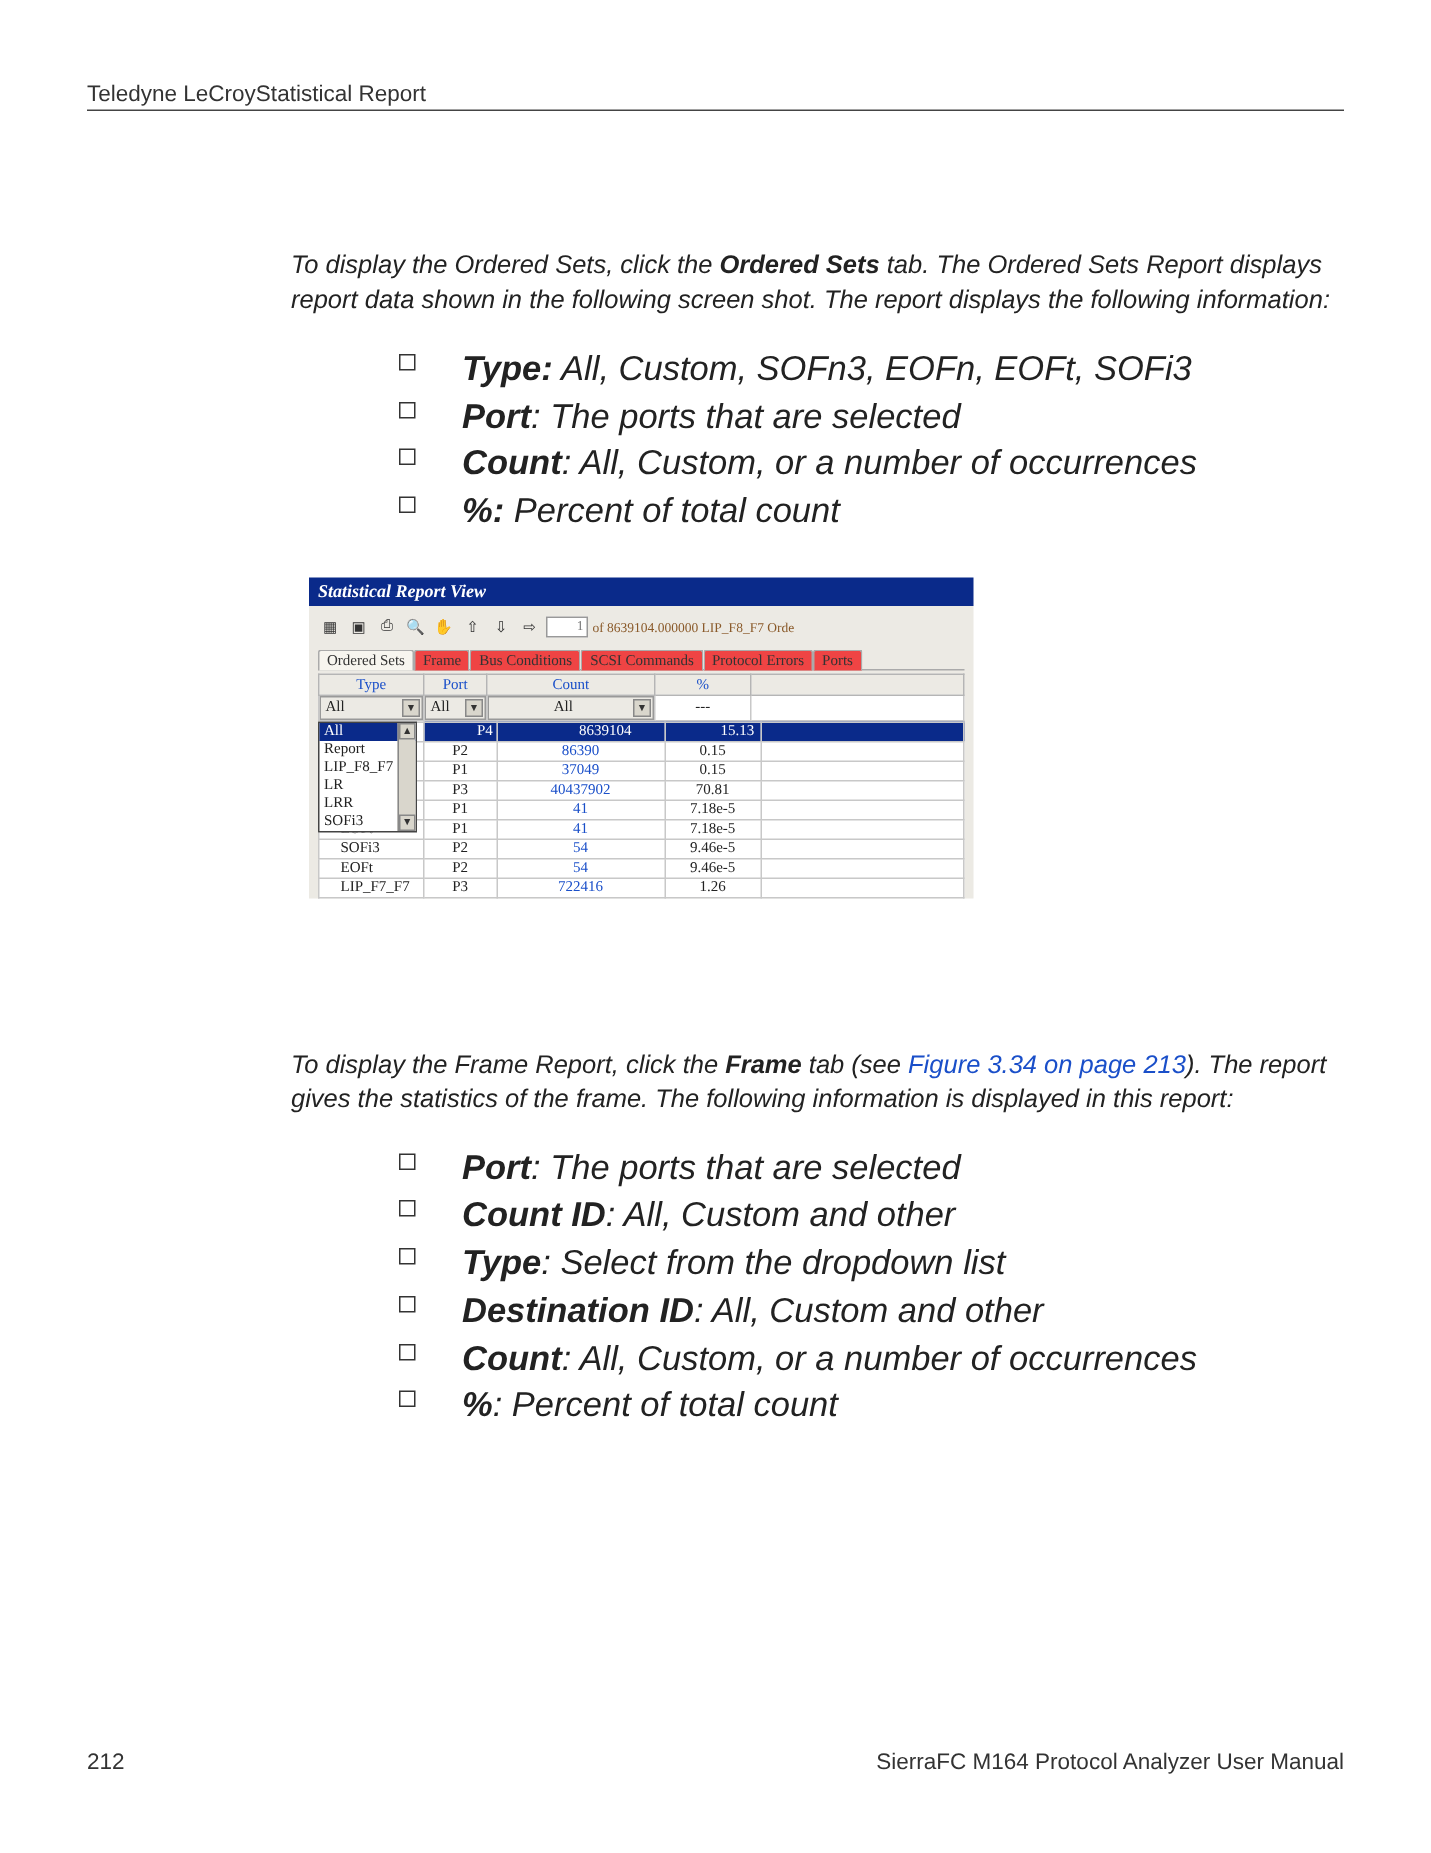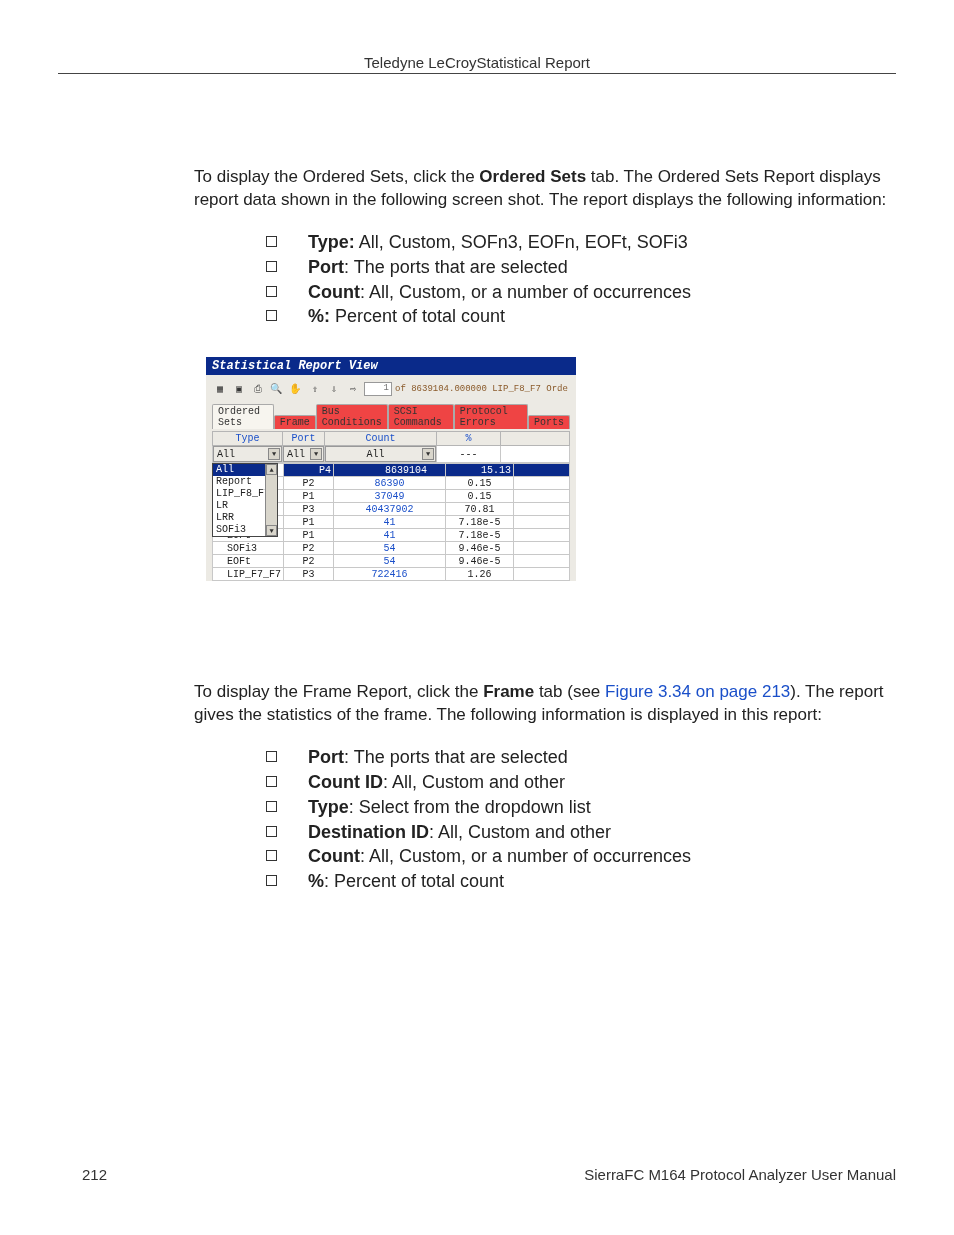--- a/index.html
+++ b/index.html
@@ -1,33 +1,33 @@
 <!DOCTYPE html>
 <html><head>
 <meta charset="utf-8">
 <style>
   * { box-sizing: border-box; margin: 0; padding: 0; }
   html, body { width: 954px; height: 1235px; background: #fff; font-family: "Segoe UI", Arial, sans-serif; color: #222; }
   .page { width: 954px; height: 1235px; position: relative; padding: 54px 58px 40px 58px; }
   .divider { border-top: 1px solid #444; margin-top: 2px; }
-  .hdr { display: flex; justify-content: center; font-size: 15px; color: #333; }
-  .body-text { font-size: 17px; line-height: 1.35; margin-top: 6px; }
+  .hdr { display: flex; justify-content: flex-start; font-size: 15px; color: #333; }
+  .body-text { font-size: 17px; line-height: 1.35; margin-top: 6px; font-style: italic; }
   .paragraph { margin-top: 92px; padding: 0 4px 0 136px; }
   .paragraph2 { margin-top: 100px; padding: 0 4px 0 136px; }
   ul.bullets { list-style: none; margin-top: 18px; padding-left: 72px; }
-  ul.bullets li { font-size: 18px; line-height: 1.38; position: relative; padding-left: 42px; }
+  ul.bullets li { font-size: 23px; line-height: 1.38; position: relative; padding-left: 42px; }
   ul.bullets li::before {
     content: ""; position: absolute; left: 0; top: 6px; width: 9px; height: 9px;
     border: 1.2px solid #333; background: #fff;
   }
   .bold { font-weight: 700; }
   .link { color: #1a4fc9; }
 
   
-  .shot { width: 370px; margin: 28px 0 0 148px; border: 0; font-family: Liberation Mono, monospace; font-size: 10px; }
+  .shot { width: 443px; margin: 28px 0 0 148px; border: 0; font-family: Liberation Serif, serif; font-size: 10px; }
   .shot-title { background: #0a2a8a; color: #fff; font-weight: 700; font-style: italic; font-size: 12px; padding: 2px 6px; }
   .shot-body { background: #eceae4; padding: 4px 2px 0 2px; }
   .toolbar { display: flex; align-items: center; gap: 3px; padding: 2px 4px; }
   .tb-btn { width: 16px; height: 16px; display: flex; align-items: center; justify-content: center; font-size: 10px; color: #333; }
   .tb-input { width: 28px; height: 14px; background: #fff; border: 1px solid #999; font-size: 9px; text-align: right; padding-right: 2px; color: #777; }
   .tb-text { font-size: 9px; color: #8a5a2a; white-space: nowrap; overflow: hidden; }
   .tabs { display: flex; align-items: flex-end; gap: 0; padding: 4px 4px 0 4px; font-size: 10px; }
   .tab { background: #ef4444; border: 1px solid #aaa; border-bottom: none; padding: 1px 5px; position: relative; top: 1px; color: #333; border-radius: 2px 2px 0 0; cursor: default; }
   .tab.active { background: #f7f5ef; font-weight: 400; }
   .tabs-line { border-top: 1px solid #aaa; margin: 0 4px; }
@@ -39,21 +39,21 @@
   table.grid tr.sel td { background: #0a2a8a; color: #fff; padding-left: 35px; }
   .sel-cell { background: #eceae4; border: 1px solid #999; display: flex; align-items: center; justify-content: space-between; height: 16px; padding: 0 1px 0 3px; font-size: 10px; }
   .sel-arrow { width: 12px; height: 12px; background: #d9d6cc; border: 1px solid #888; display: flex; align-items: center; justify-content: center; font-size: 7px; color: #333; }
   .dd-list { position: absolute; z-index: 5; background: #fff; border: 1px solid #444; width: 66px; font-size: 10px; margin-left: 4px; }
   .dd-item { padding: 0 3px; height: 12px; line-height: 12px; }
   .dd-item.hl { background: #0a2a8a; color: #fff; }
   .dd-wrap { position: relative; height: 0; }
   .dd-scroll { position: absolute; right: 0; top: 0; width: 12px; height: 100%; background: #d9d6cc; border-left: 1px solid #888; display: flex; flex-direction: column; justify-content: space-between; }
   .dd-scroll div { height: 11px; display: flex; align-items: center; justify-content: center; font-size: 7px; color: #333; border: 1px solid #888; background: #d9d6cc; }
 
-  .footer { position: absolute; bottom: 52px; left: 58px; right: 58px; display: flex; justify-content: space-between; font-size: 15px; color: #333; margin-left: 24px; }
+  .footer { position: absolute; bottom: 52px; left: 58px; right: 58px; display: flex; justify-content: space-between; font-size: 15px; color: #333; }
 </style>
 </head>
 <body>
 <div class="page">
 
 <div class="hdr">
   <span>Teledyne LeCroy</span>
   <span>Statistical Report</span>
 </div>
 <div class="divider"></div>

